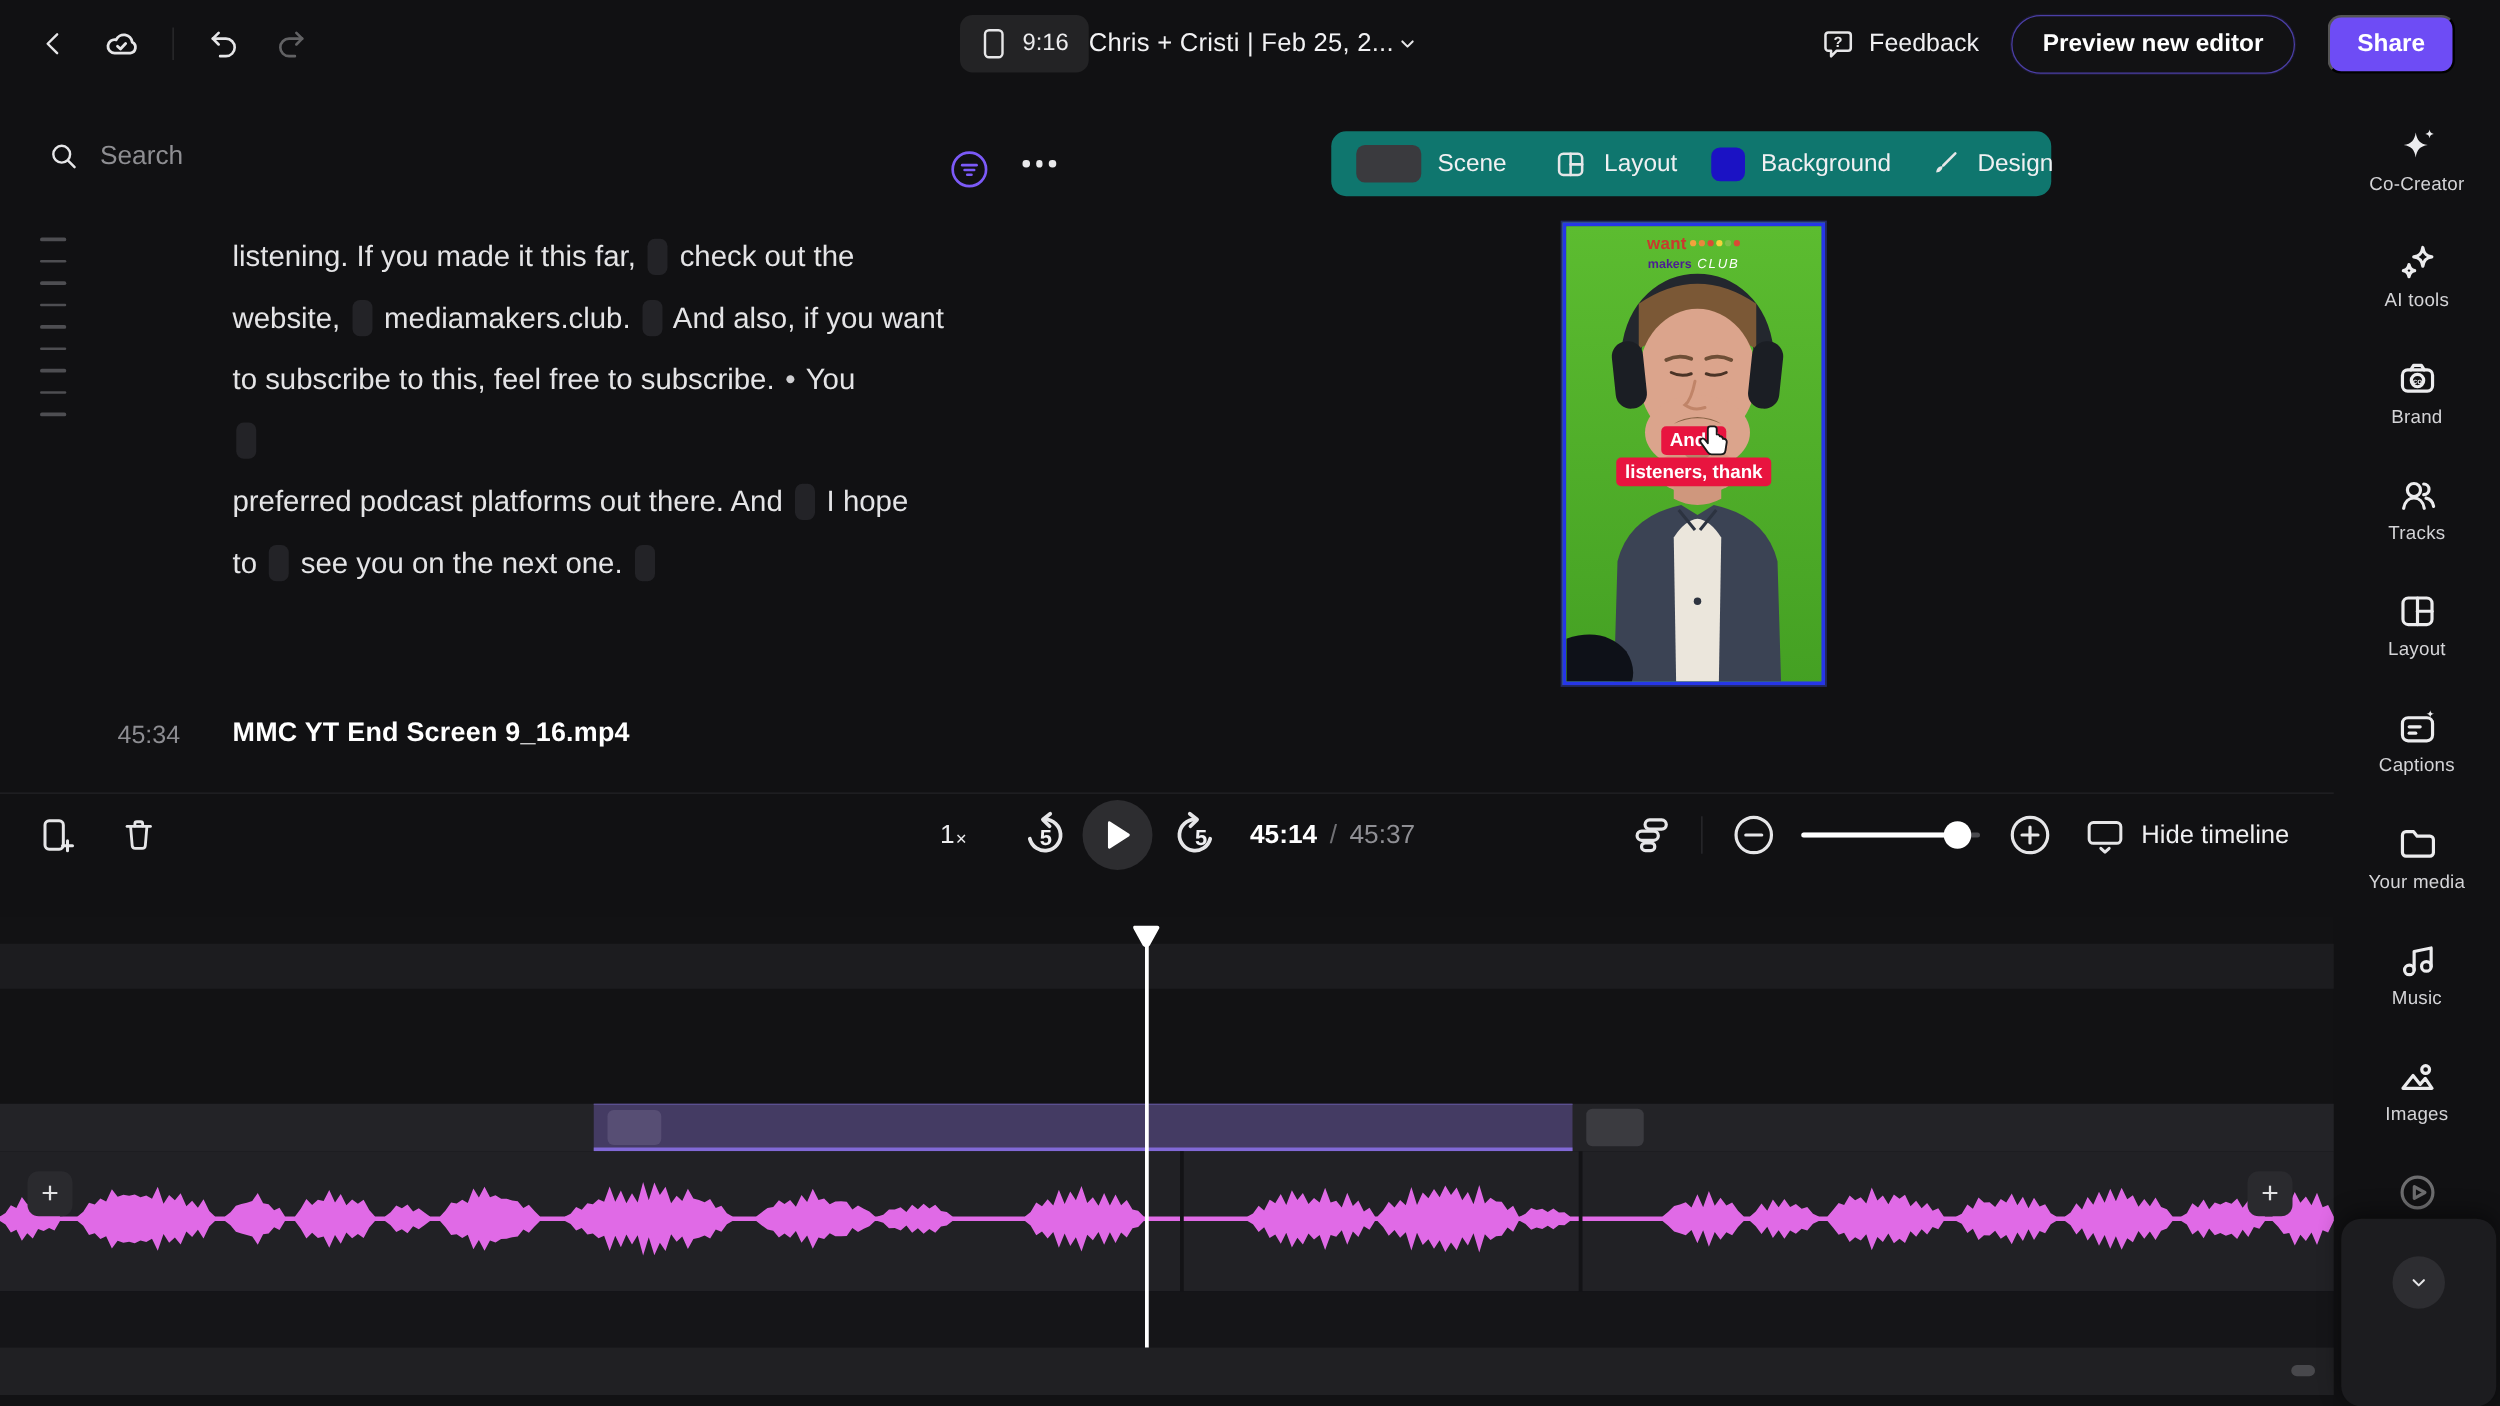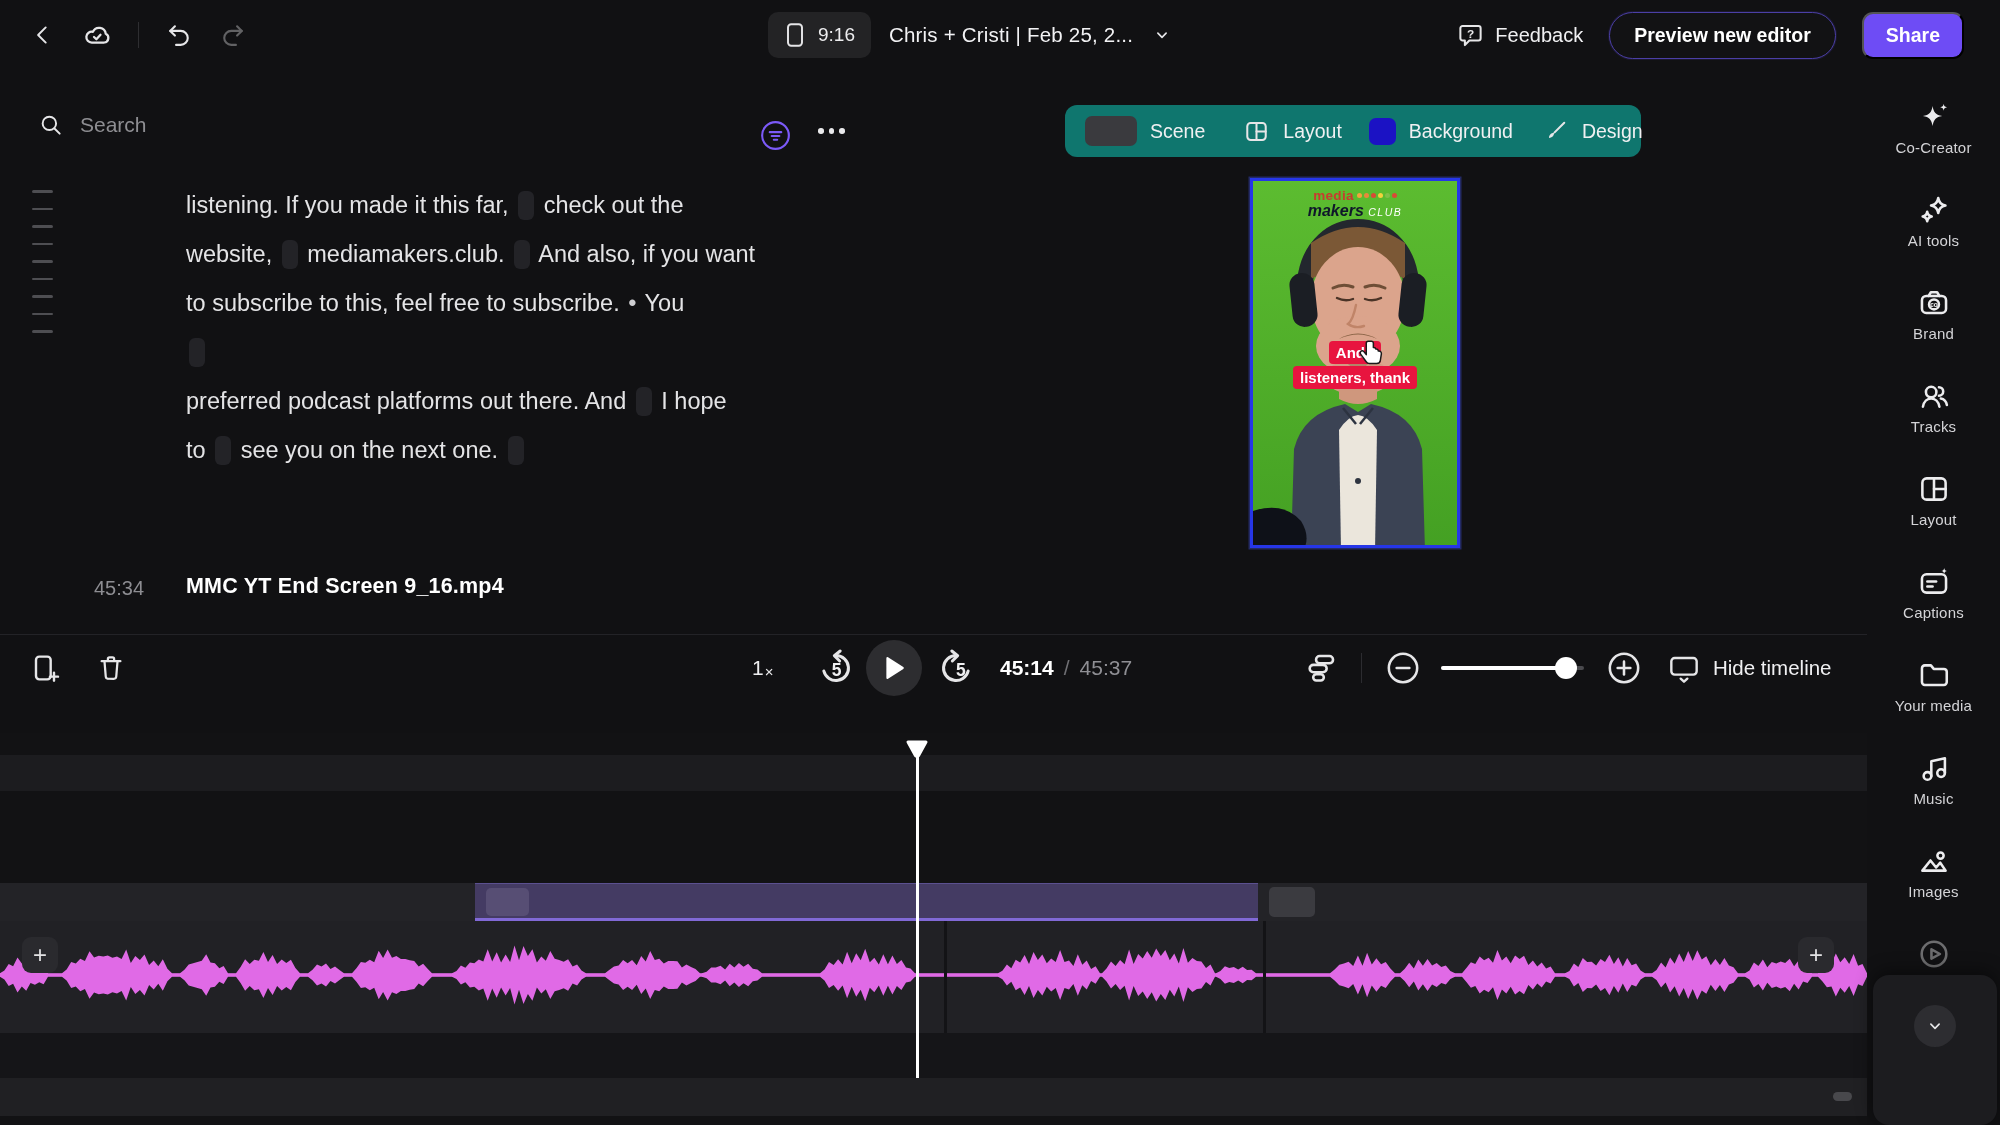--- a/index.html
+++ b/index.html
@@ -7,21 +7,21 @@
   #app{position:relative;width:2000px;height:1125px;background:#111113;overflow:hidden;color:#e8e8ea;
        --accent:#7c5af8;--share:#6e4cf5;--preview-border:#2636e8;--caption:#e8143f;--wave:#e06ae6;}
   svg{display:block;}
   .ico{display:inline-flex;align-items:center;justify-content:center;}
   .ico svg{stroke:#e6e6e8;fill:none;stroke-width:1.8;stroke-linecap:round;stroke-linejoin:round;}
 
   
   #topbar{position:absolute;left:0;top:0;width:2000px;height:70px;display:flex;align-items:center;}
   .tb-left{position:absolute;left:30px;top:0;height:70px;display:flex;align-items:center;gap:26px;}
   .tb-divider{width:1px;height:26px;background:#2e2e31;}
-  .tb-center{position:absolute;left:768px;top:0;height:70px;display:flex;align-items:center;gap:18px;}
+  .tb-center{position:absolute;left:768px;top:0;height:70px;display:flex;align-items:center;}
   .badge{display:flex;align-items:center;gap:12px;background:#232325;border-radius:10px;height:46px;padding:0 16px;}
   .badge-label{font-size:19px;color:#ececee;}
   .proj-title{font-size:20.5px;color:#f2f2f4;font-weight:500;letter-spacing:.2px;}
   .tb-right{position:absolute;right:36px;top:0;height:70px;display:flex;align-items:center;gap:26px;}
   .feedback{display:flex;align-items:center;gap:11px;font-size:20px;color:#f0f0f2;cursor:pointer;}
   .btn-preview{height:47px;padding:0 24px;border-radius:24px;background:#121214;border:1px solid #4b3fa6;
       box-shadow:0 0 0 1px rgba(90,70,200,.15);color:#fff;font-size:19.5px;font-weight:700;display:flex;align-items:center;}
   .btn-share{height:47px;padding:0 22px;border-radius:11px;background:var(--share);color:#fff;font-size:19.5px;font-weight:700;display:flex;align-items:center;}
 
   
@@ -72,21 +72,21 @@
   .slider-knob{position:absolute;left:114px;top:-9px;width:22px;height:22px;border-radius:50%;background:#fff;}
   #hide-timeline{left:1668px;gap:13px;font-size:20.5px;color:#f0f0f2;}
 
   
   #preview{position:absolute;left:1250px;top:178px;width:210px;height:370px;border:3px solid var(--preview-border);
       box-shadow:0 0 0 1.5px rgba(70,90,255,.35);background:#4aa827;overflow:hidden;}
   #preview-logo{position:absolute;left:0;top:6px;width:100%;text-align:center;line-height:15px;z-index:3;}
   .logo-r1{font-size:13.5px;font-weight:700;color:#c93a2e;letter-spacing:.3px;}
   .logo-dots{display:inline-flex;gap:2px;margin-left:3px;vertical-align:2px;}
   .logo-dots i{width:5px;height:5px;border-radius:50%;}
-  .logo-r2b{font-size:16px;font-weight:800;color:#0f172a;font-style:italic;}
+  .logo-r2b{font-size:10px;font-weight:800;color:#4c1d95;}
   .logo-r2l{font-size:10.5px;color:#fff;letter-spacing:1.5px;font-style:italic;}
   #caption{position:absolute;left:0;top:160px;width:100%;text-align:center;z-index:3;line-height:22px;}
   #caption span{display:inline-block;background:var(--caption);color:#fff;font-size:15px;font-weight:700;
       padding:0 7px;border-radius:4px;height:23px;line-height:23px;}
   #cursor{position:absolute;left:104px;top:158px;z-index:4;}
 
   
   #timeline{position:absolute;left:0;top:733px;width:1867px;height:392px;background:#121214;}
   #strip-top{position:absolute;left:0;top:22px;width:100%;height:36px;background:#1c1c1f;}
   #clip-track{position:absolute;left:0;top:150px;width:100%;height:38px;background:#232327;}
@@ -289,21 +289,21 @@
       <path d="M86 198 L86 218 Q105 228 124 218 L124 198 Q105 212 86 198 Z" fill="#cf977d"></path>
       <path d="M38 370 L41 268 Q50 232 92 223 L105 231 L118 223 Q160 232 169 268 L172 370 Z" fill="#3b4354"></path>
       <path d="M88 370 L86 249 Q95 235 105 234 Q115 235 124 249 L122 370 Z" fill="#ebe6dc"></path>
       <path d="M90 227 L103 243" stroke="#2c3340" stroke-width="2.5" fill="none"></path>
       <path d="M120 227 L107 243" stroke="#2c3340" stroke-width="2.5" fill="none"></path>
       <circle cx="105" cy="300" r="3" fill="#2e3440"></circle>
       <path d="M0 370 L0 330 Q30 320 48 340 Q58 356 50 370 Z" fill="#0e1118"></path>
     </svg>
 
     <div id="preview-logo">
-      <div><span class="logo-r1">media</span><span class="logo-dots">
+      <div><span class="logo-r1">want</span><span class="logo-dots">
             <i style="background: rgb(242, 163, 60);"></i>
             <i style="background: rgb(232, 136, 60);"></i>
             <i style="background: rgb(217, 75, 53);"></i>
             <i style="background: rgb(242, 210, 60);"></i>
             <i style="background: rgb(127, 191, 74);"></i>
             <i style="background: rgb(217, 75, 53);"></i>
           </span></div>
       <div><span class="logo-r2b">makers</span> <span class="logo-r2l">CLUB</span></div>
     </div>
 

